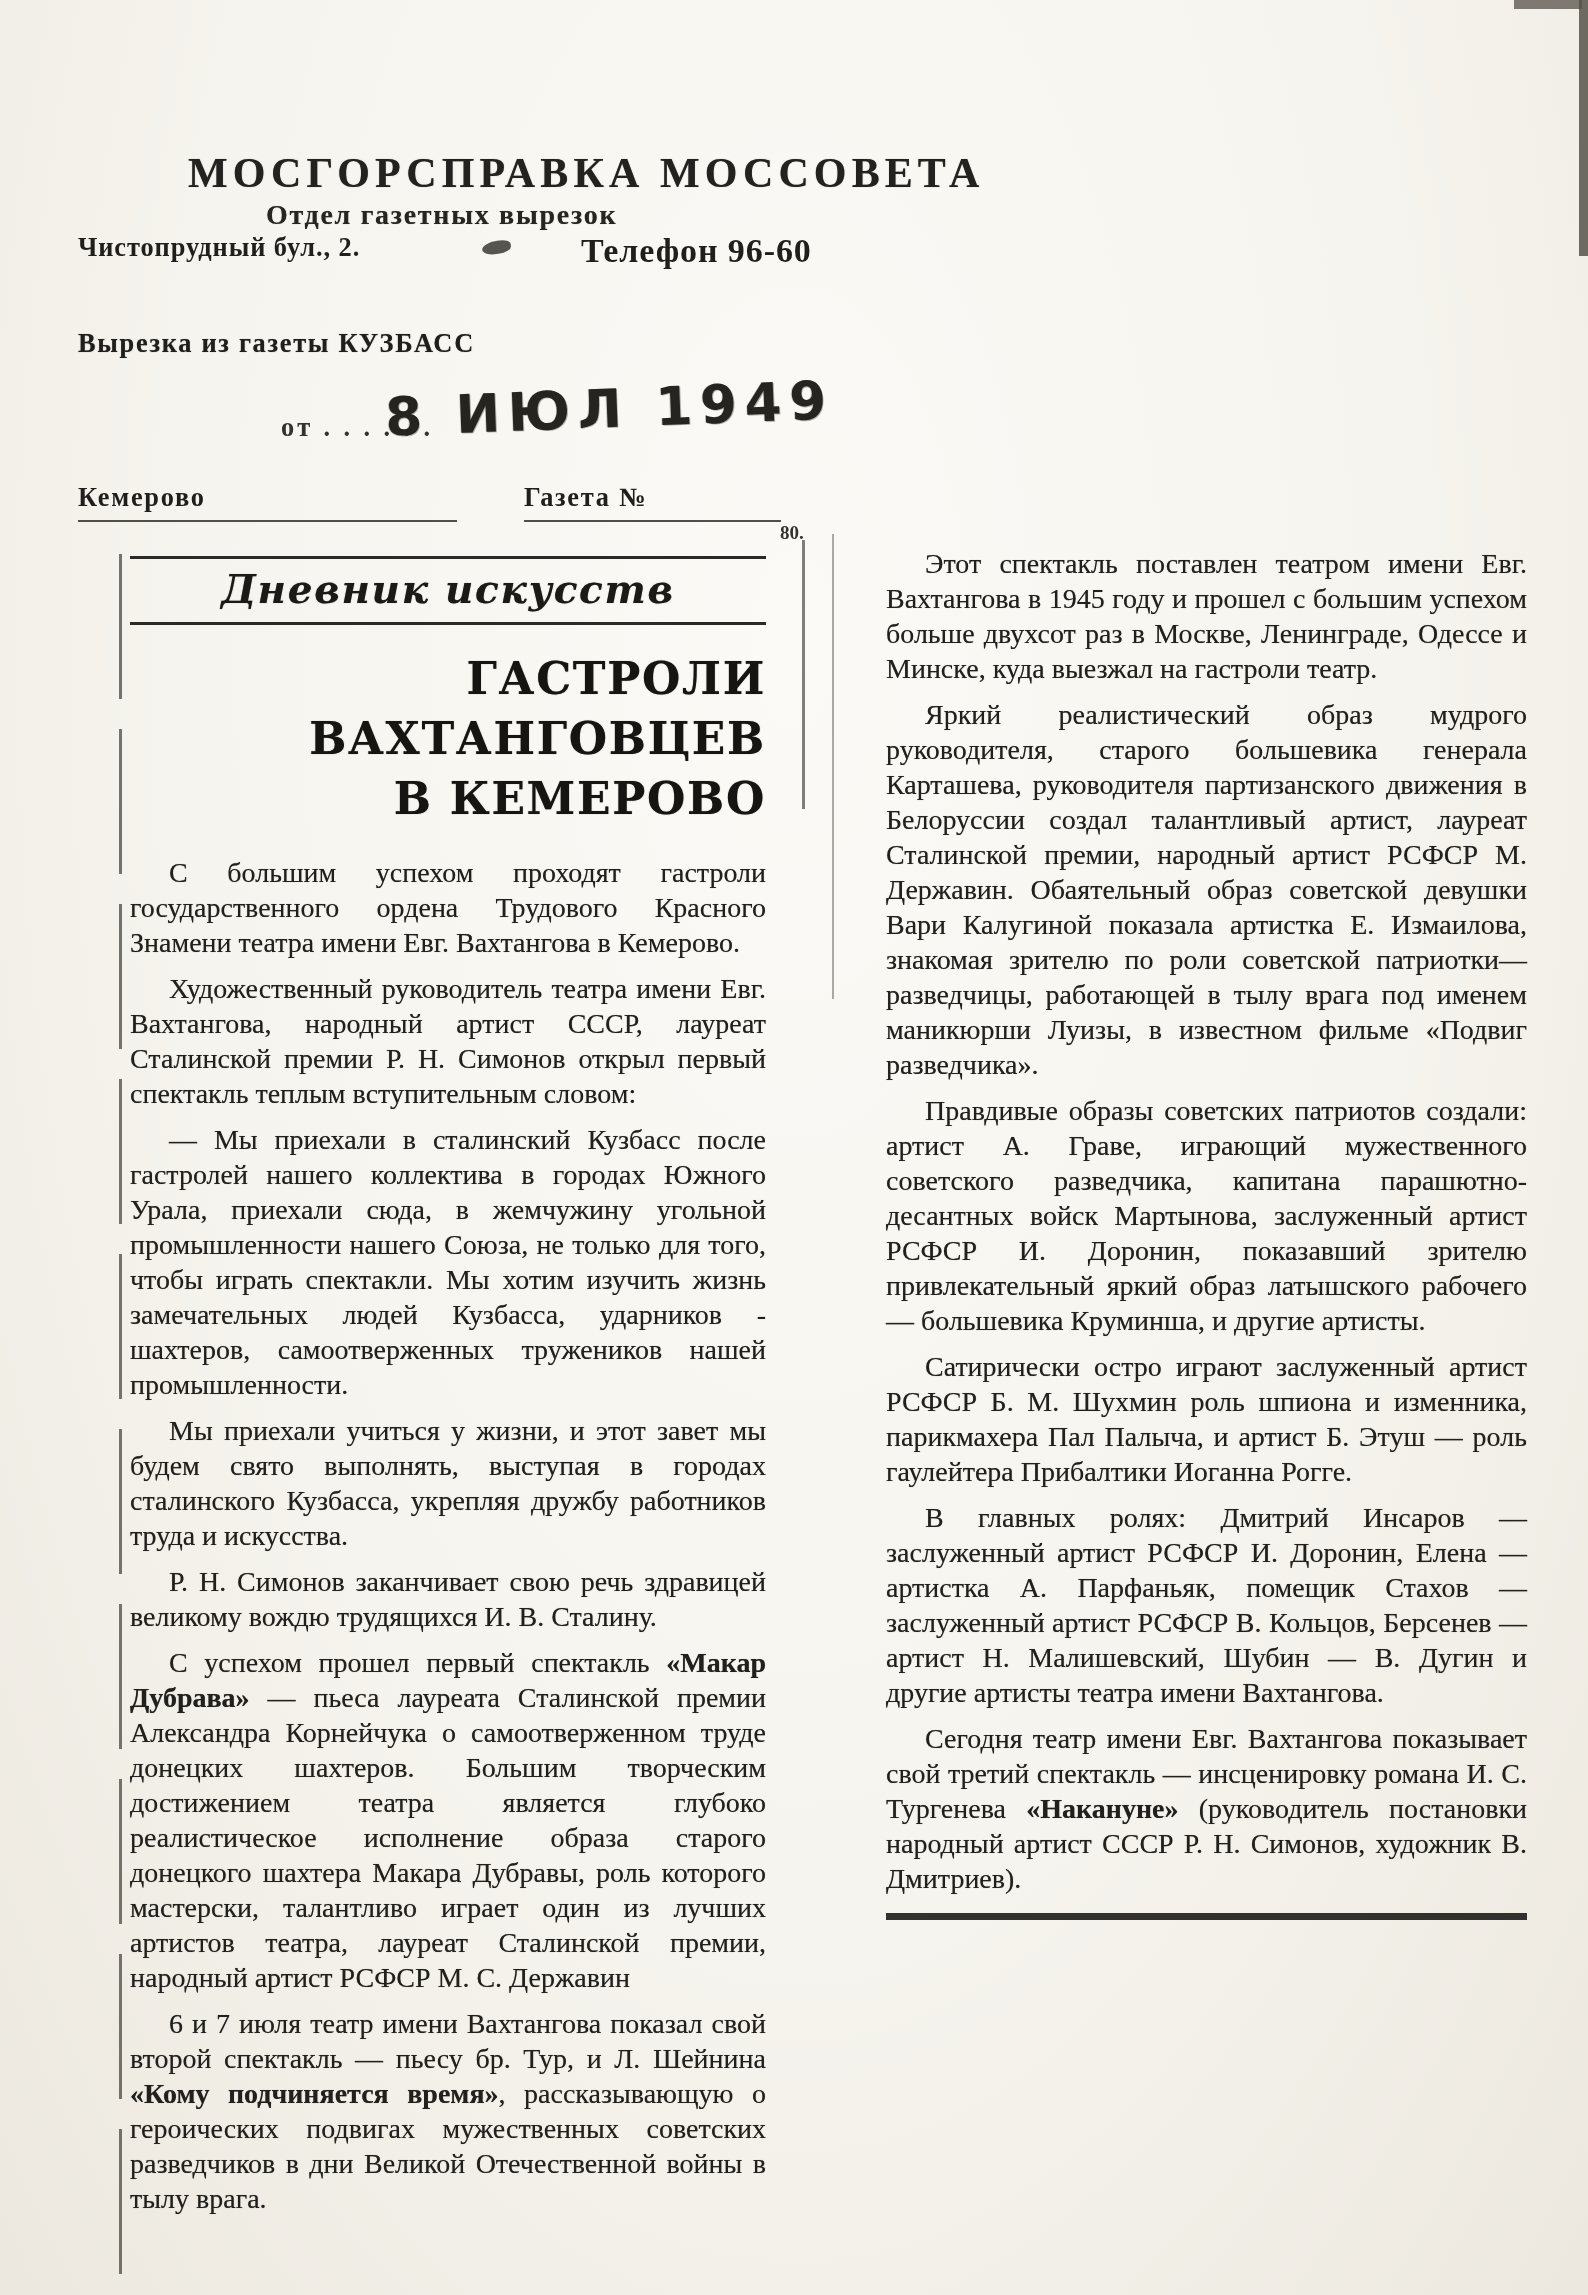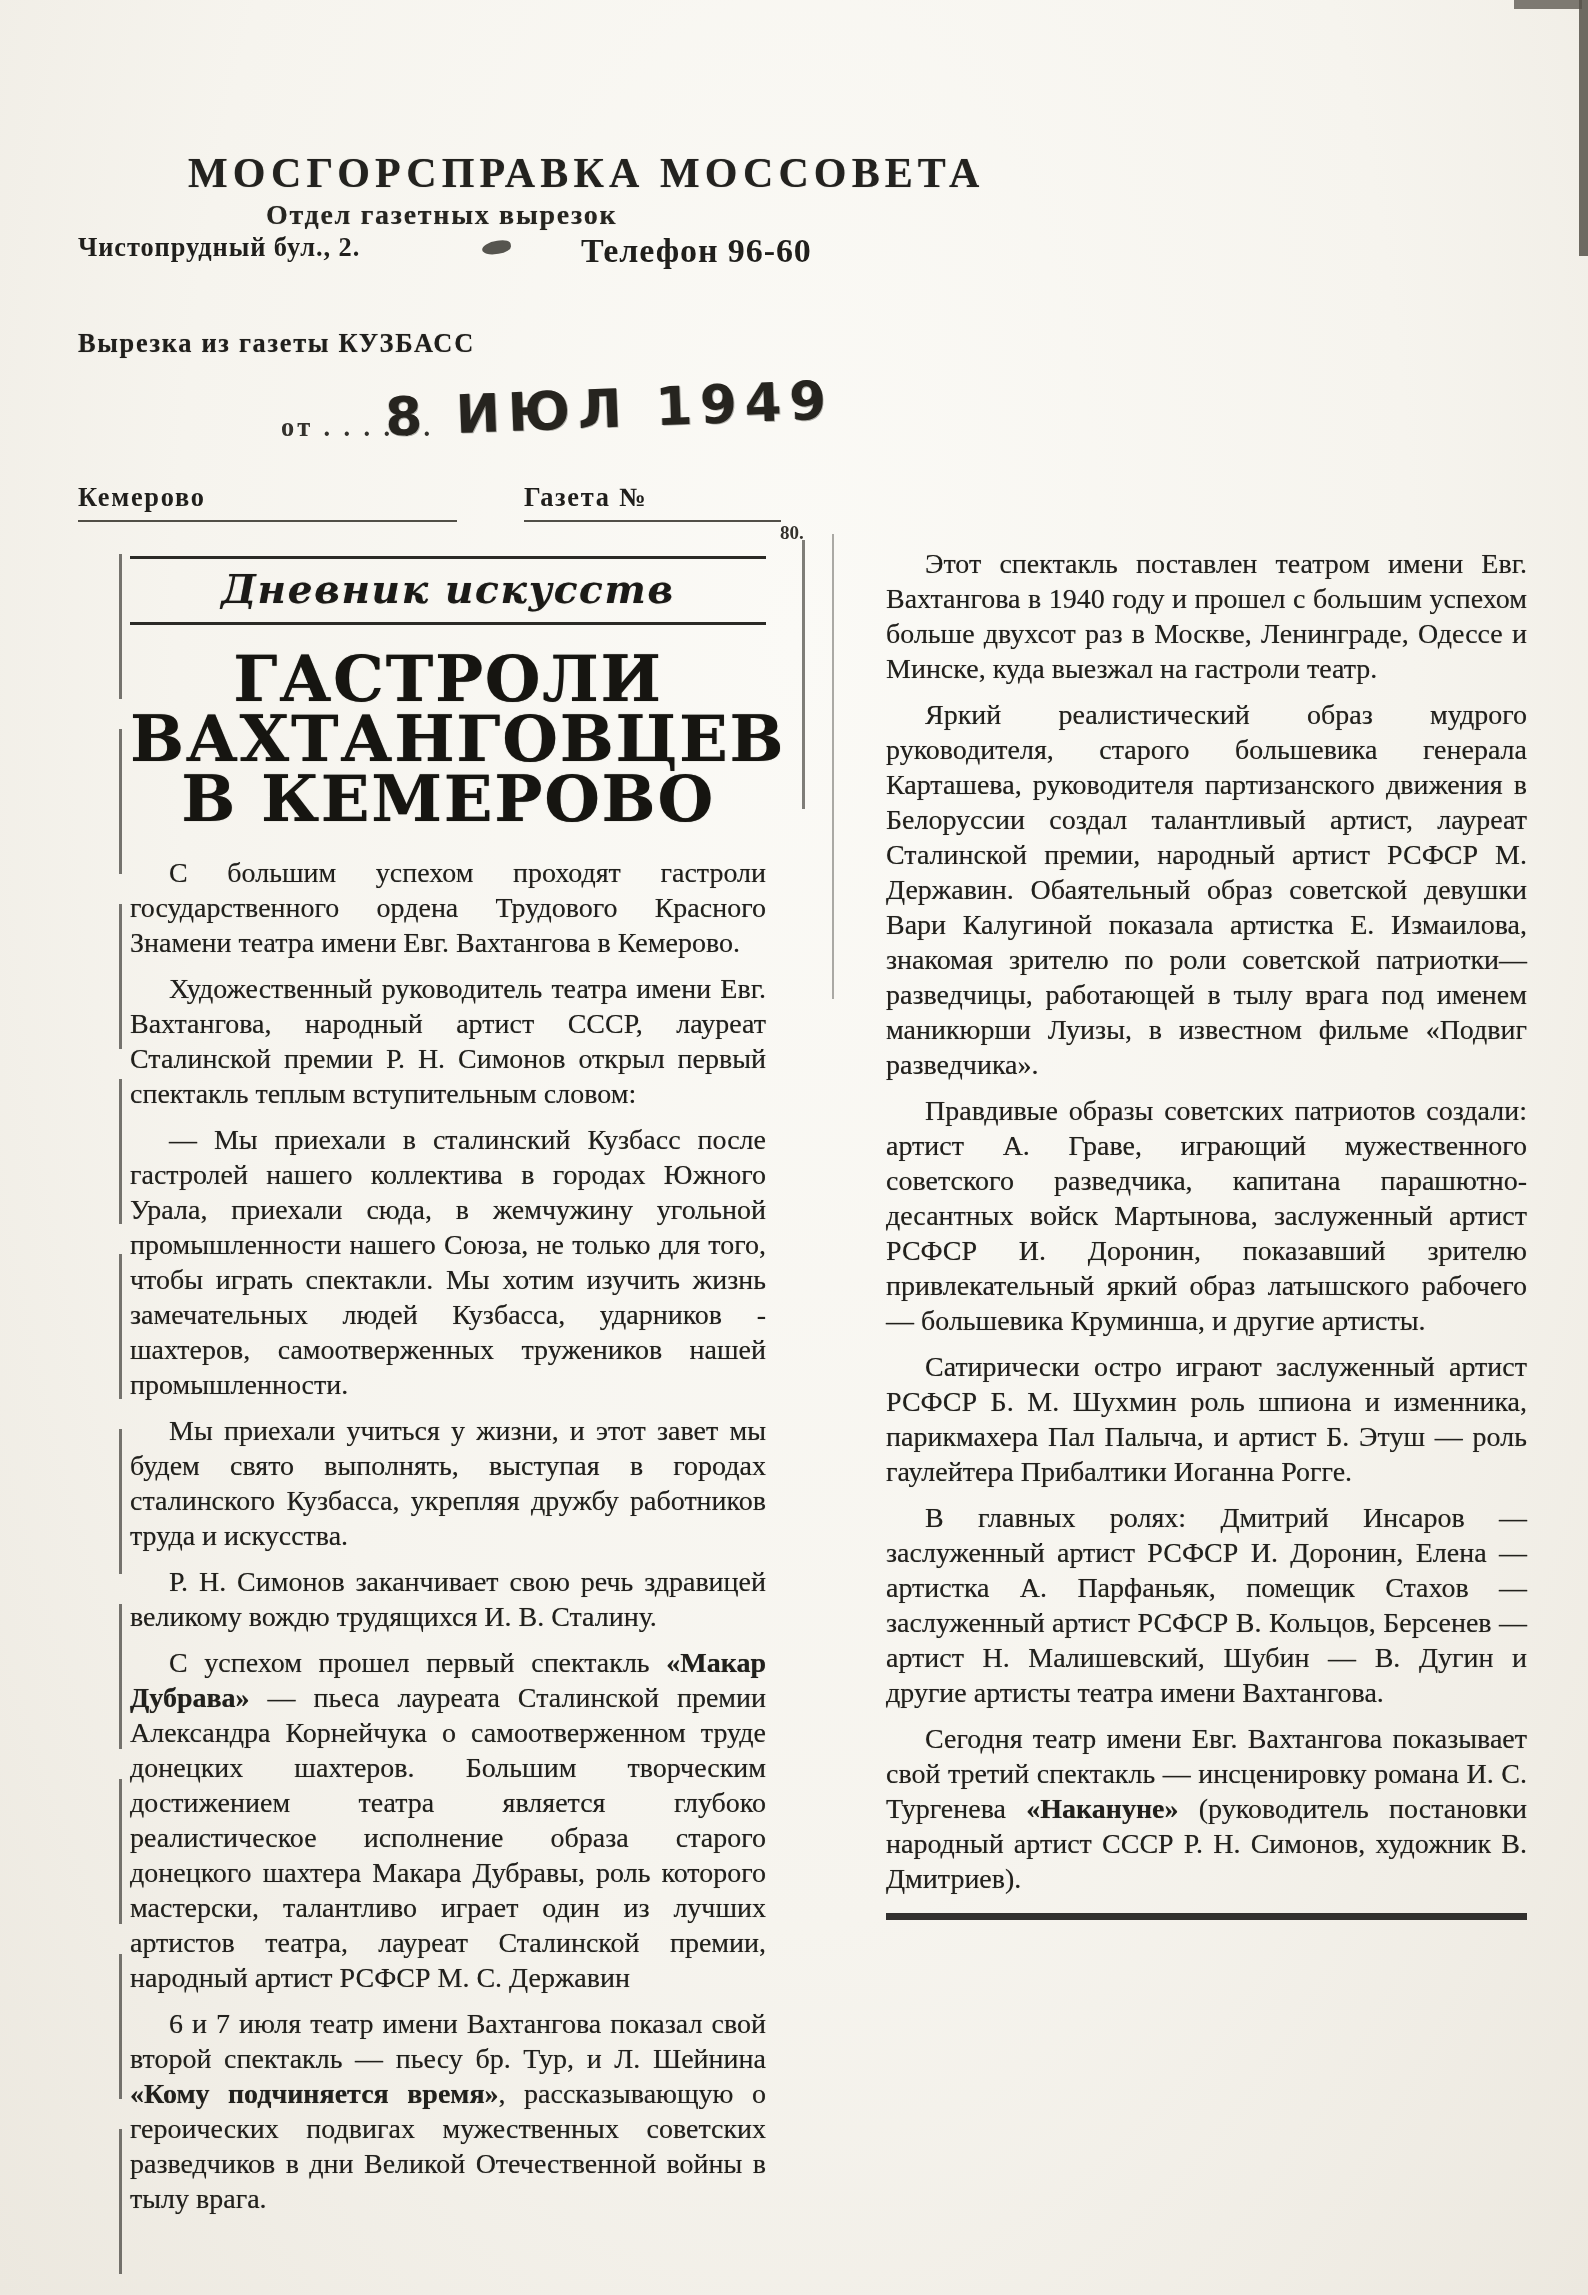--- a/index.html
+++ b/index.html
@@ -85,22 +85,22 @@
     font-style:italic; font-weight:bold;
     font-size:39px; text-align:center;
     padding:6.8px 0 10.2px;
     border-top:3.4px solid #2b2a26; border-bottom:3.4px solid #2b2a26;
     color:#1b1a17;
     letter-spacing:1.7px;
     text-shadow:0 0 0.9px rgba(27,26,23,.5);
   }
   .headline {
     font-family:"DejaVu Serif", serif;
-    font-weight:bold; font-size:64px; line-height:60px;
-    text-align:center; letter-spacing:1.7px;
+    font-weight:bold; font-size:44px; line-height:60px;
+    text-align:right; letter-spacing:1.7px;
     margin:24px 0 25.6px;
     color:#161511;
     text-shadow:0 0 0.9px rgba(22,21,17,.6);
   }
   .bottom-rule {
     width:100%; height:6.8px; background:#1d1c19; margin-top:17px; opacity:.9;
   }
 </style>
 </head>
 <body>
@@ -144,21 +144,21 @@
         <p><span>— Мы приехали в сталинский Кузбасс после гастролей нашего коллектива в городах Южного Урала, приехали сюда, в жемчужину угольной промышленности нашего Союза, не только для того, чтобы играть спектакли. Мы хотим изучить жизнь замечательных людей Кузбасса, ударников - шахтеров, самоотверженных тружеников нашей промышленности.</span></p>
         <p><span>Мы приехали учиться у жизни, и этот завет мы будем свято выполнять, выступая в городах сталинского Кузбасса, укрепляя дружбу работников труда и искусства.</span></p>
         <p><span>Р. Н. Симонов заканчивает свою речь здравицей великому вождю трудящихся И. В. Сталину.</span></p>
         <p><span>С успехом прошел первый спектакль </span><b>«Макар Дубрава»</b><span> — пьеса лауреата Сталинской премии Александра Корнейчука о самоотверженном труде донецких шахтеров. Большим творческим достижением театра является глубоко реалистическое исполнение образа старого донецкого шахтера Макара Дубравы, роль которого мастерски, талантливо играет один из лучших артистов театра, лауреат Сталинской премии, народный артист РСФСР М. С. Державин</span></p>
         <p><span>6 и 7 июля театр имени Вахтангова показал свой второй спектакль — пьесу бр. Тур, и Л. Шейнина </span><b>«Кому подчиняется время»</b><span>, рассказывающую о героических подвигах мужественных советских разведчиков в дни Великой Отечественной войны в тылу врага.</span></p>
       </div>
   </div>
 
   <div class="abs col col-right">
     <div>
-        <p><span>Этот спектакль поставлен театром имени Евг. Вахтангова в 1940 году и прошел с большим успехом больше двухсот раз в Москве, Ленинграде, Одессе и Минске, куда выезжал на гастроли театр.</span></p>
+        <p><span>Этот спектакль поставлен театром имени Евг. Вахтангова в 1945 году и прошел с большим успехом больше двухсот раз в Москве, Ленинграде, Одессе и Минске, куда выезжал на гастроли театр.</span></p>
         <p><span>Яркий реалистический образ мудрого руководителя, старого большевика генерала Карташева, руководителя партизанского движения в Белоруссии создал талантливый артист, лауреат Сталинской премии, народный артист РСФСР М. Державин. Обаятельный образ советской девушки Вари Калугиной показала артистка Е. Измаилова, знакомая зрителю по роли советской патриотки—разведчицы, работающей в тылу врага под именем маникюрши Луизы, в известном фильме «Подвиг разведчика».</span></p>
         <p><span>Правдивые образы советских патриотов создали: артист А. Граве, играющий мужественного советского разведчика, капитана парашютно-десантных войск Мартынова, заслуженный артист РСФСР И. Доронин, показавший зрителю привлекательный яркий образ латышского рабочего — большевика Круминша, и другие артисты.</span></p>
         <p><span>Сатирически остро играют заслуженный артист РСФСР Б. М. Шухмин роль шпиона и изменника, парикмахера Пал Палыча, и артист Б. Этуш — роль гаулейтера Прибалтики Иоганна Рогге.</span></p>
         <p><span>В главных ролях: Дмитрий Инсаров — заслуженный артист РСФСР И. Доронин, Елена — артистка А. Парфаньяк, помещик Стахов — заслуженный артист РСФСР В. Кольцов, Берсенев — артист Н. Малишевский, Шубин — В. Дугин и другие артисты театра имени Вахтангова.</span></p>
         <p><span>Сегодня театр имени Евг. Вахтангова показывает свой третий спектакль — инсценировку романа И. С. Тургенева </span><b>«Накануне»</b><span> (руководитель постановки народный артист СССР Р. Н. Симонов, художник В. Дмитриев).</span></p>
       </div>
     <div class="bottom-rule"></div>
   </div>
 
 </div>

